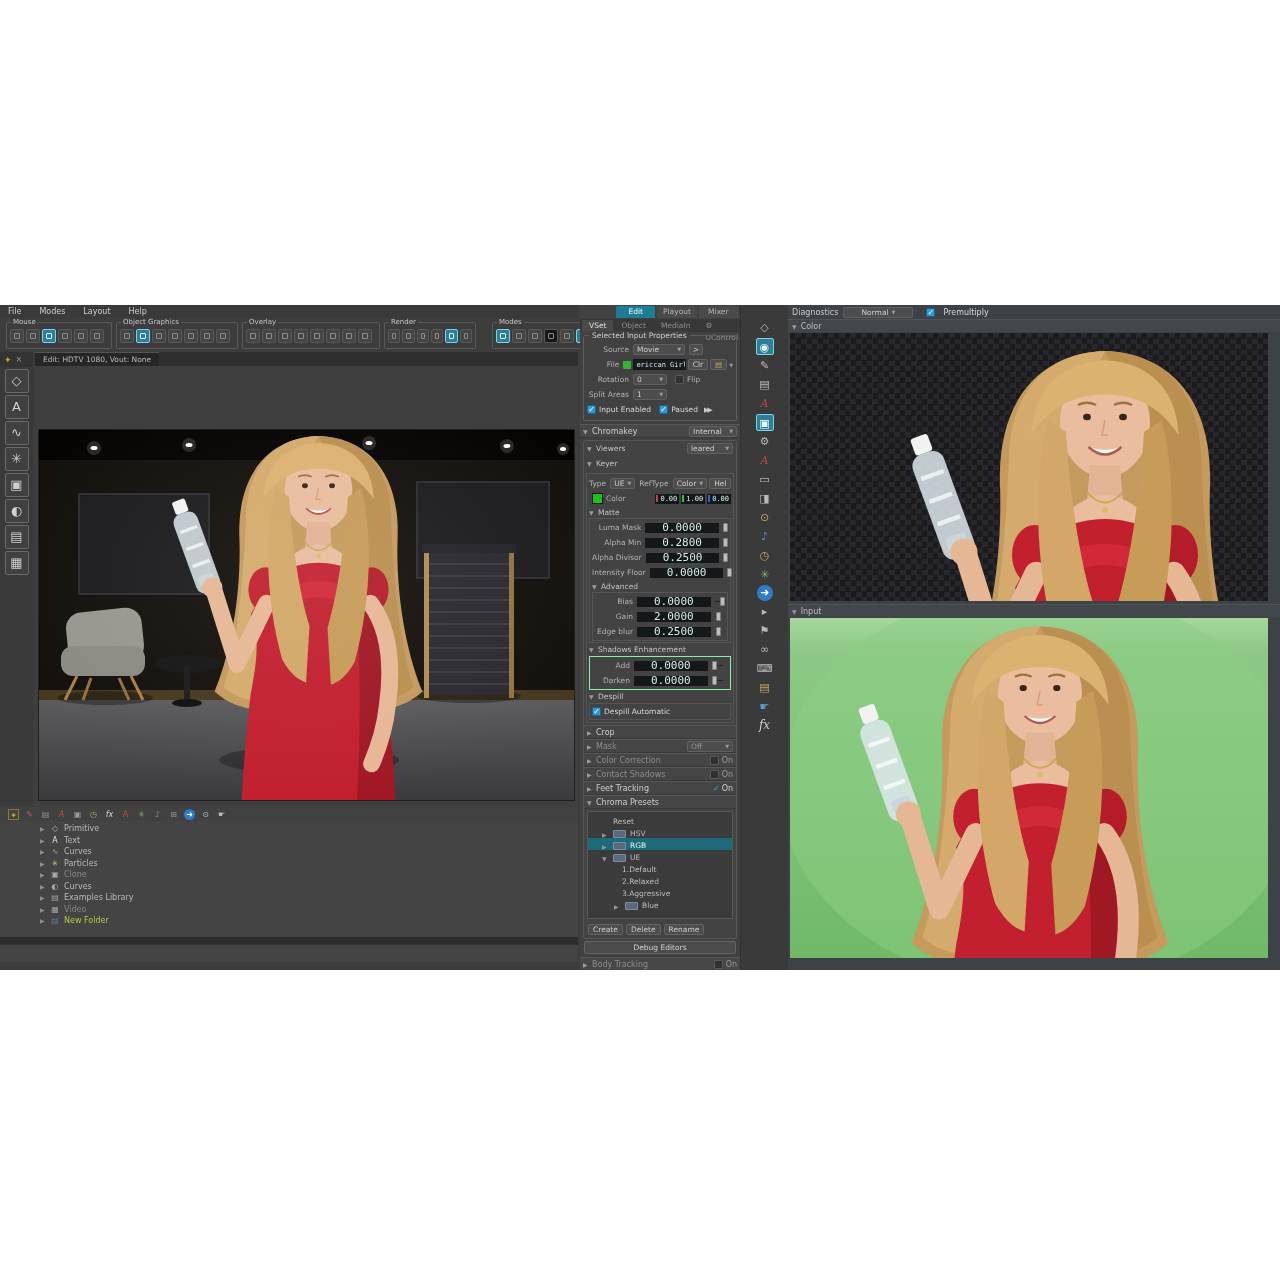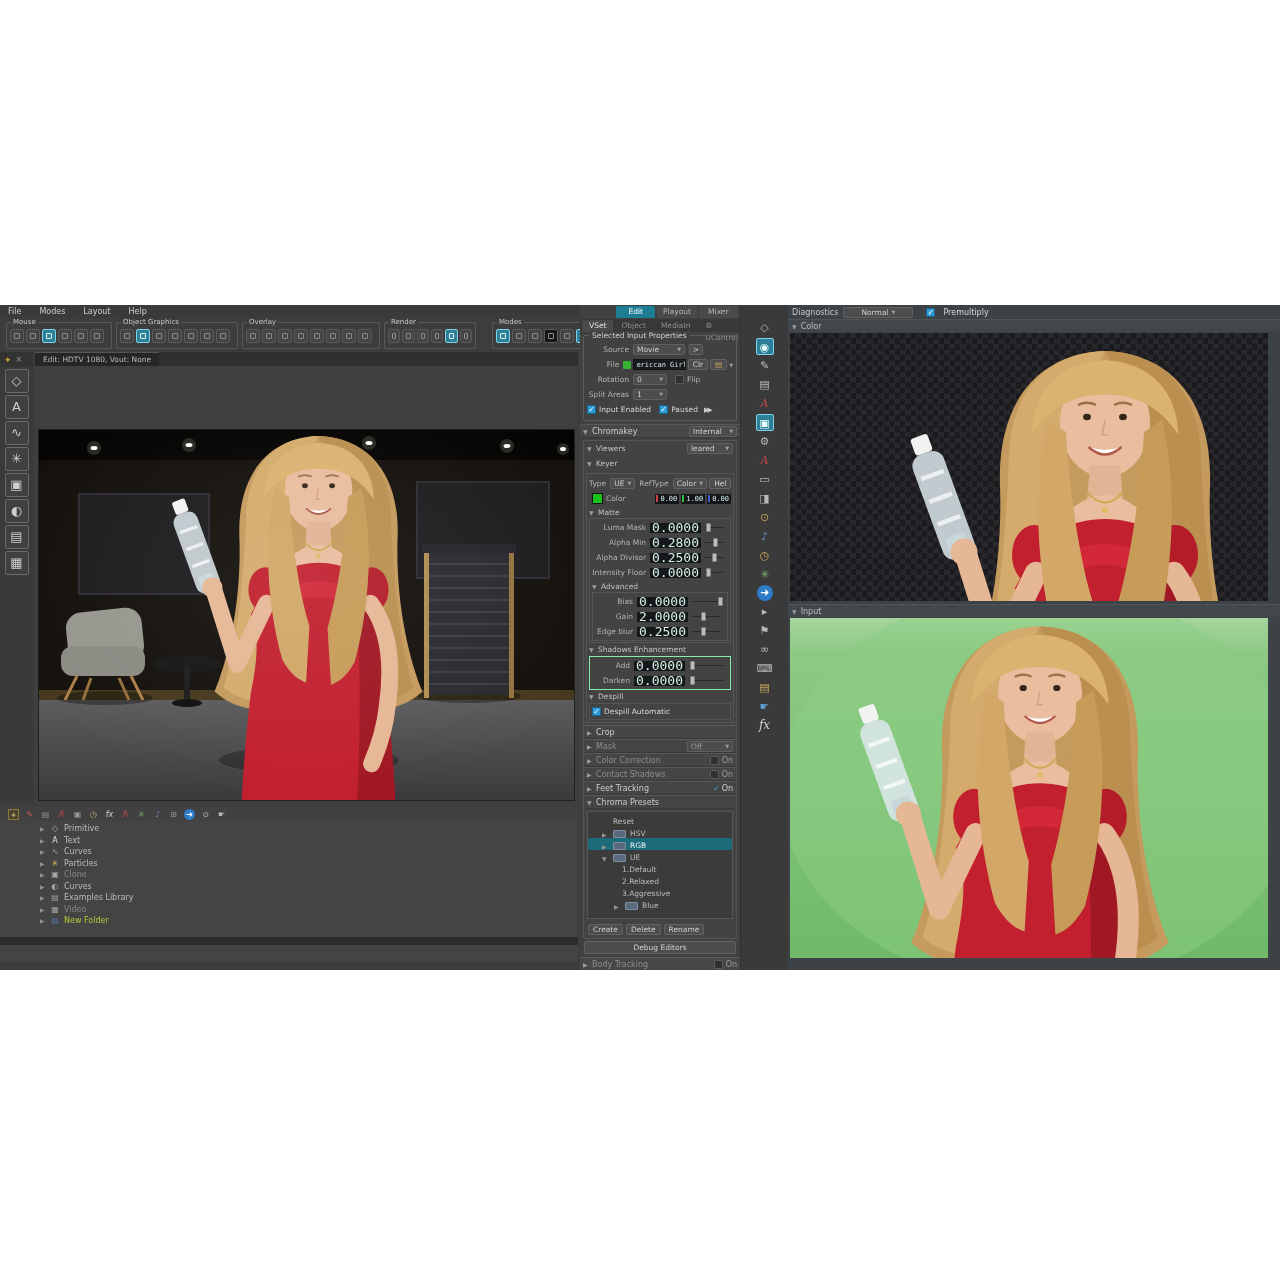--- a/index.html
+++ b/index.html
@@ -64,21 +64,21 @@
   .dd{background:#4d4d4d;border:1px solid #606060;border-radius:2px;color:#cfcfcf;height:11px;line-height:9px;font-size:7.5px;display:flex;align-items:center;justify-content:space-between;padding:0 3px;}
   .dd .caret{font-size:5px;color:#9f9f9f;margin-left:3px;}
   .btn{background:#4d4d4d;border:1px solid #636363;border-radius:2px;color:#cfcfcf;height:11px;line-height:9px;font-size:7.5px;padding:0 4px;display:inline-flex;align-items:center;justify-content:center;}
   .field{background:#191c1e;border:1px solid #101214;color:#cfe7df;height:11px;line-height:10px;font-size:7px;padding:0 2px;white-space:nowrap;overflow:hidden;font-family:"DejaVu Sans Mono",monospace;}
   .chk{width:9px;height:9px;border-radius:1px;background:#2f9bd6;border:1px solid #15658f;color:#fff;font-size:8px;line-height:8px;text-align:center;margin-right:3px;flex:none;}
   .chk.off{background:#303030;border-color:#5a5a5a;color:transparent;}
   .shead{display:flex;align-items:center;height:14px;background:#474747;border-top:1px solid #585858;border-bottom:1px solid #383838;color:#cccccc;font-size:8px;padding:0 3px;}
   .shead .arr{width:9px;color:#9d9d9d;font-size:6px;}
   .shead.dim{color:#8d8d8d;}
   .inbox{border:1px solid #555;border-radius:2px;margin:2px 3px;background:#434343;padding:2px 2px;}
-  .vbox{background:#14181a;color:#d6efe7;font-size:13px;height:10px;line-height:9px;padding:0 2px;min-width:26px;text-align:left;font-family:"DejaVu Sans Mono",monospace;flex:none;}
+  .vbox{background:#14181a;color:#d6efe7;font-size:11px;height:10px;line-height:9px;padding:0 17px;min-width:26px;text-align:left;font-family:"DejaVu Sans Mono",monospace;flex:none;}
   .track{flex:1;height:1px;background:#272727;position:relative;margin:0 5px 0 4px;}
   .handle{position:absolute;top:-4px;width:5px;height:9px;background:#bdbdbd;border:1px solid #7d7d7d;border-radius:1px;}
   .swatch{width:11px;height:11px;border:1px solid #111;margin:0 3px;flex:none;}
   .cval{display:flex;align-items:center;background:#14181a;height:10px;margin-left:2px;padding:0 2px 0 1px;}
   .cval .tick{width:2px;height:7px;margin-right:2px;}
   .cval span{color:#d6efe7;font-size:7px;font-family:"DejaVu Sans Mono",monospace;}
   .plist{border:1px solid #575757;margin:2px 3px;background:#3b3b3b;height:108px;padding-top:2px;}
   .pitem{height:12px;display:flex;align-items:flex-end;padding-left:14px;gap:4px;color:#bdbdbd;font-size:7.5px;}
   .pitem .arr{width:7px;font-size:6px;color:#949494;}
   .pitem .fold{width:13px;height:8px;background:#5a6a7e;border:1px solid #7e8da0;border-radius:1px;}

